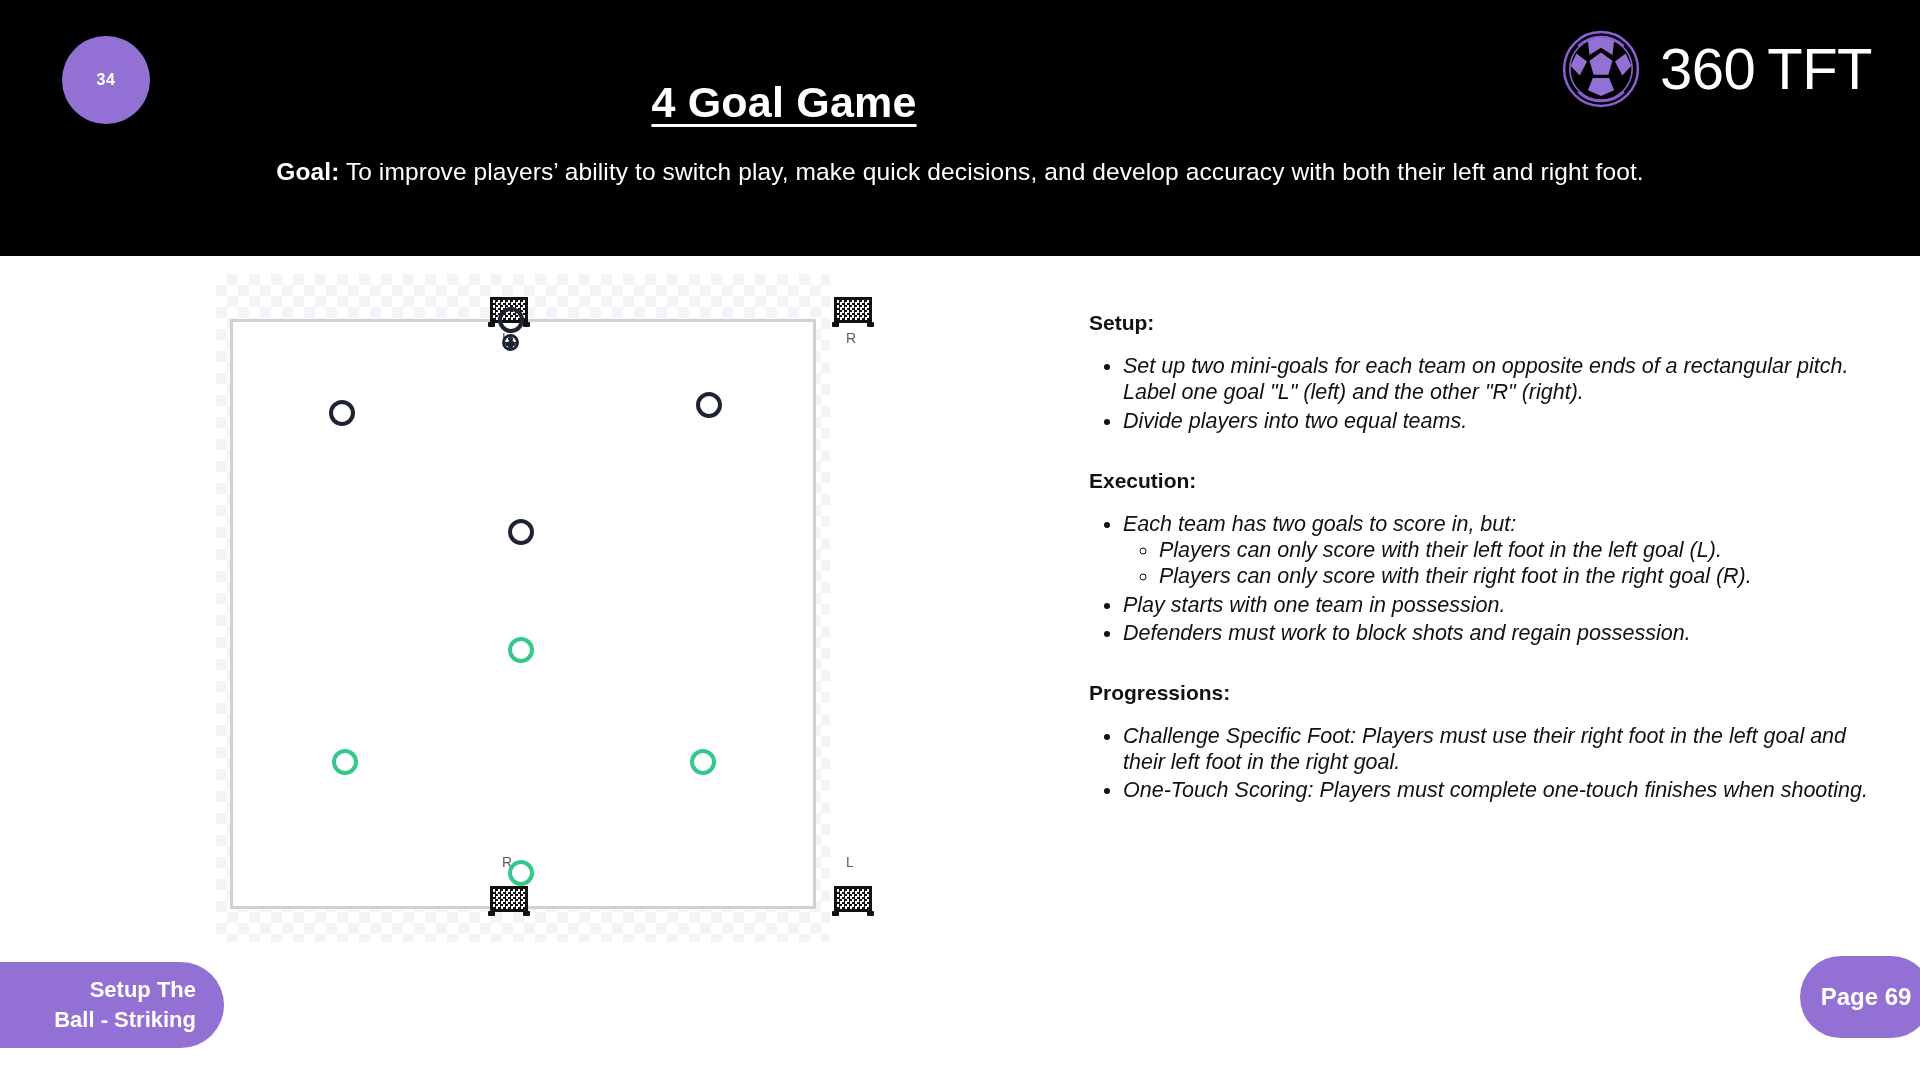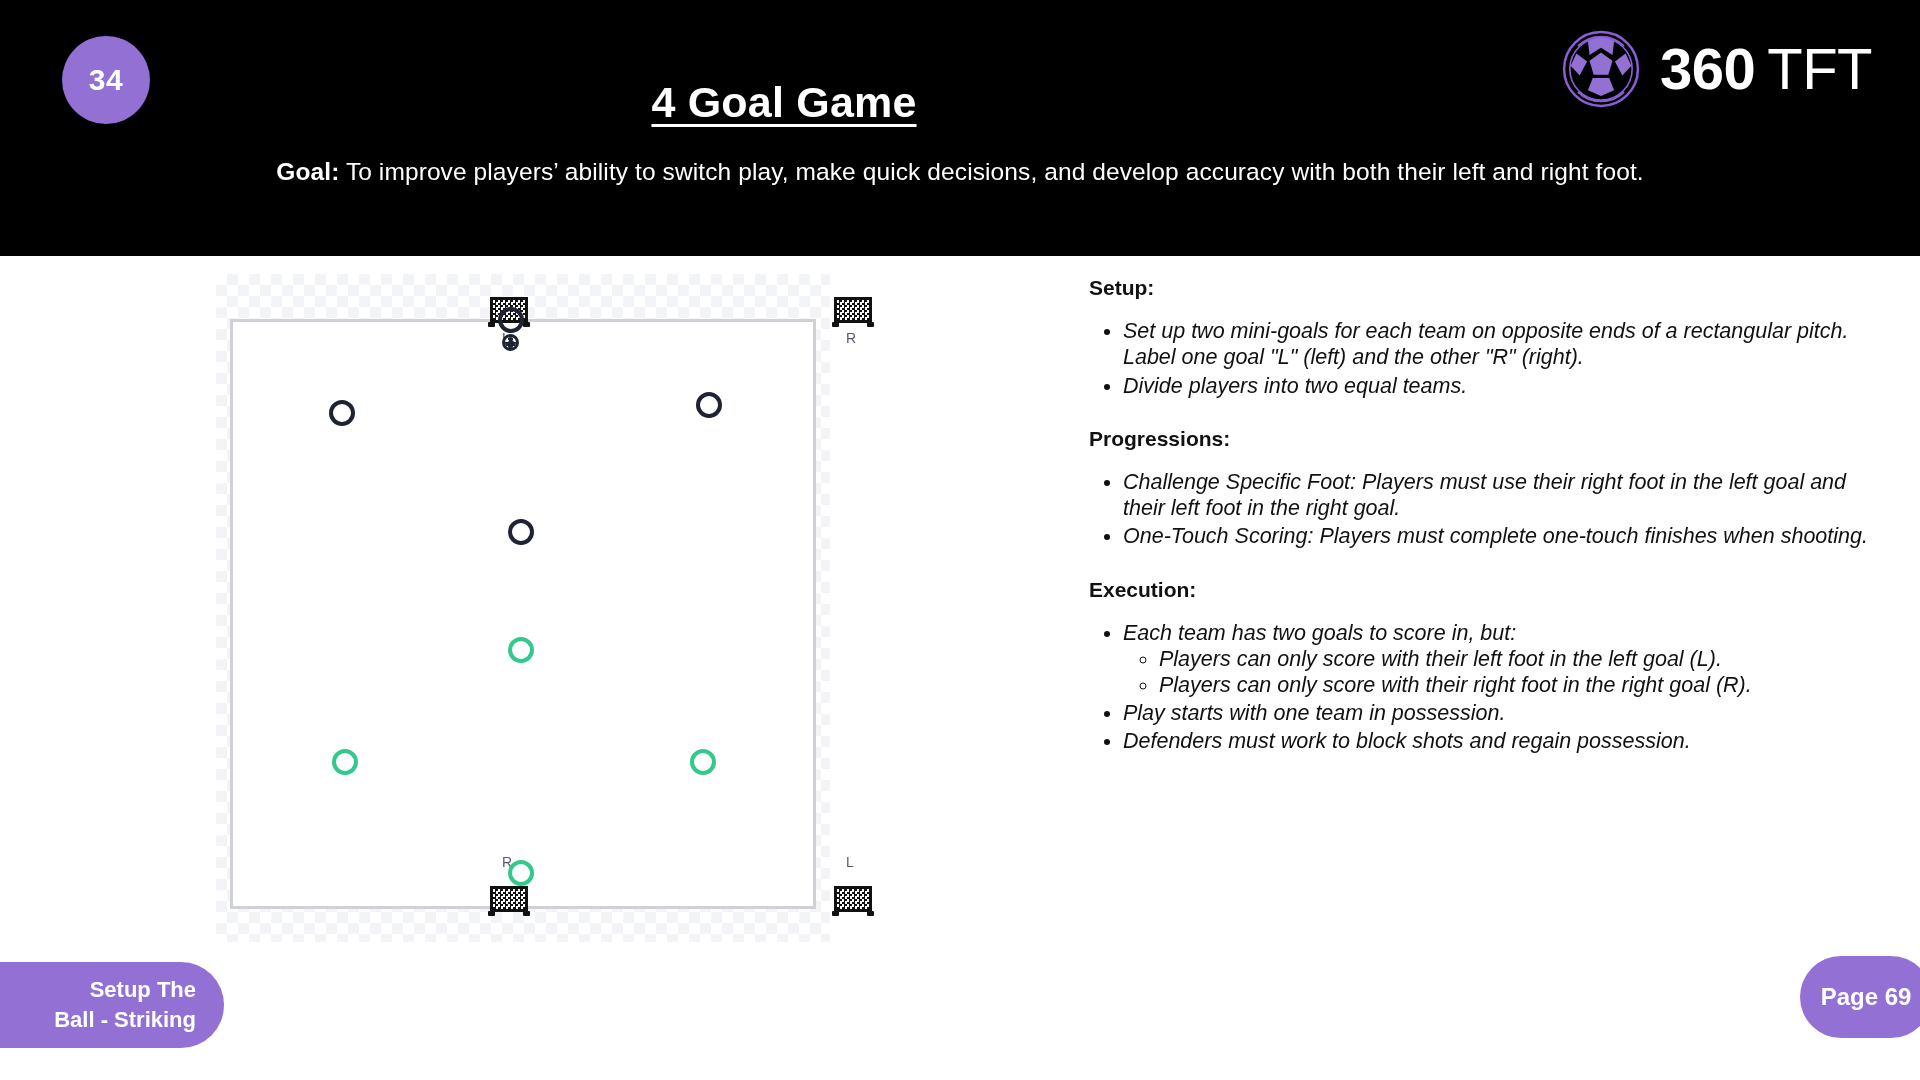--- a/index.html
+++ b/index.html
@@ -30,21 +30,21 @@
 
   .badge-number {
     position: absolute;
     left: 62px;
     top: 36px;
     width: 88px;
     height: 88px;
     border-radius: 50%;
     background: #9370d4;
     color: #ffffff;
-    font-size: 30px;
+    font-size: 16px;
     font-weight: bold;
     display: flex;
     align-items: center;
     justify-content: center;
     letter-spacing: 0.5px;
   }
 
   .title-wrap {
     position: absolute;
     left: 0;
@@ -85,21 +85,21 @@
     align-items: center;
     gap: 18px;
   }
   .logo-text {
     color: #ffffff;
     font-size: 58px;
     line-height: 1;
     letter-spacing: -0.5px;
     white-space: nowrap;
   }
-  .logo-text .b { font-weight: bold; }
+  .logo-text .b { font-weight: normal; }
   .logo-text .t { font-weight: 300; margin-left: 12px; }
 
   
   .body-area {
     position: absolute;
     left: 0; top: 256px;
     width: 1920px;
     height: 824px;
     background: #ffffff;
   }
@@ -217,21 +217,21 @@
     top: 20px;
     width: 780px;
     color: #111111;
   }
   .sec-head {
     font-size: 21px;
     font-weight: bold;
     margin-top: 0;
     line-height: 1.1;
   }
-  .sec-block { margin-bottom: 28px; }
+  .sec-block { margin-bottom: 28px; margin-top: 35px; }
 
   ul.bullets {
     margin: 19px 0 0 0;
     padding-left: 34px;
     list-style: disc;
     font-style: italic;
   }
   ul.bullets > li {
     font-size: 21.5px;
     line-height: 1.22;
@@ -374,41 +374,41 @@
 
       <div class="sec-block">
         <div class="sec-head">Setup:</div>
         <ul class="bullets">
           <li>Set up two mini-goals for each team on opposite ends of a rectangular pitch. Label one goal "L" (left) and the other "R" (right).</li>
           <li>Divide players into two equal teams.</li>
         </ul>
       </div>
 
       <div class="sec-block">
-        <div class="sec-head">Progressions:</div>
-        <ul class="bullets">
-          <li>Challenge Specific Foot: Players must use their right foot in the left goal and their left foot in the right goal.</li>
-          <li>One-Touch Scoring: Players must complete one-touch finishes when shooting.</li>
-        </ul>
-      </div>
-
-      <div class="sec-block">
         <div class="sec-head">Execution:</div>
         <ul class="bullets">
           <li>
             <span>Each team has two goals to score in, but:</span>
             <ul class="sub">
               <li>Players can only score with their left foot in the left goal (L).</li>
               <li>Players can only score with their right foot in the right goal (R).</li>
             </ul>
           </li>
           <li>Play starts with one team in possession.</li>
           <li>Defenders must work to block shots and regain possession.</li>
         </ul>
       </div>
+
+      <div class="sec-block">
+        <div class="sec-head">Progressions:</div>
+        <ul class="bullets">
+          <li>Challenge Specific Foot: Players must use their right foot in the left goal and their left foot in the right goal.</li>
+          <li>One-Touch Scoring: Players must complete one-touch finishes when shooting.</li>
+        </ul>
+      </div>
     </div>
 
     <div class="footer-pill">
       <span>Setup The</span>
       <span>Ball - Striking</span>
     </div>
 
     <div class="page-pill">Page 69</div>
 
   </div>

